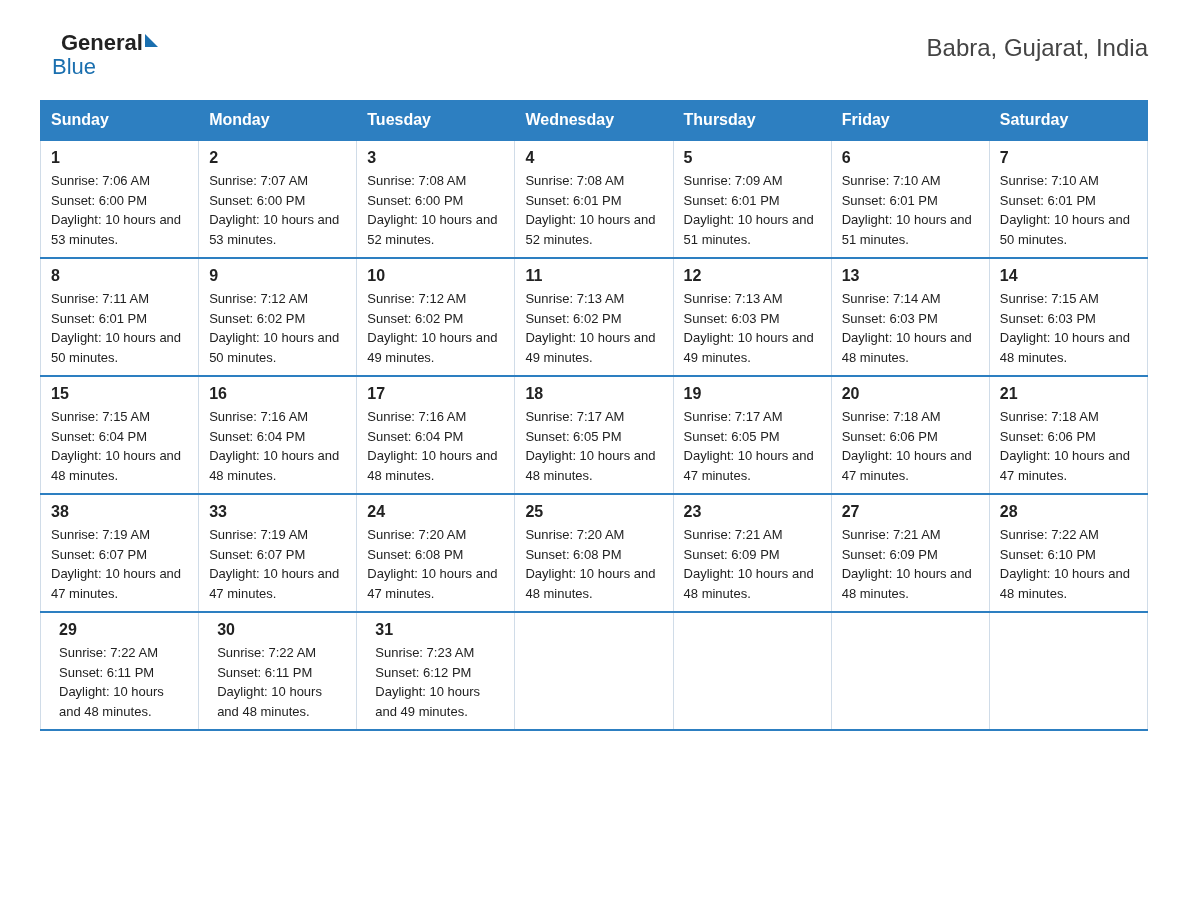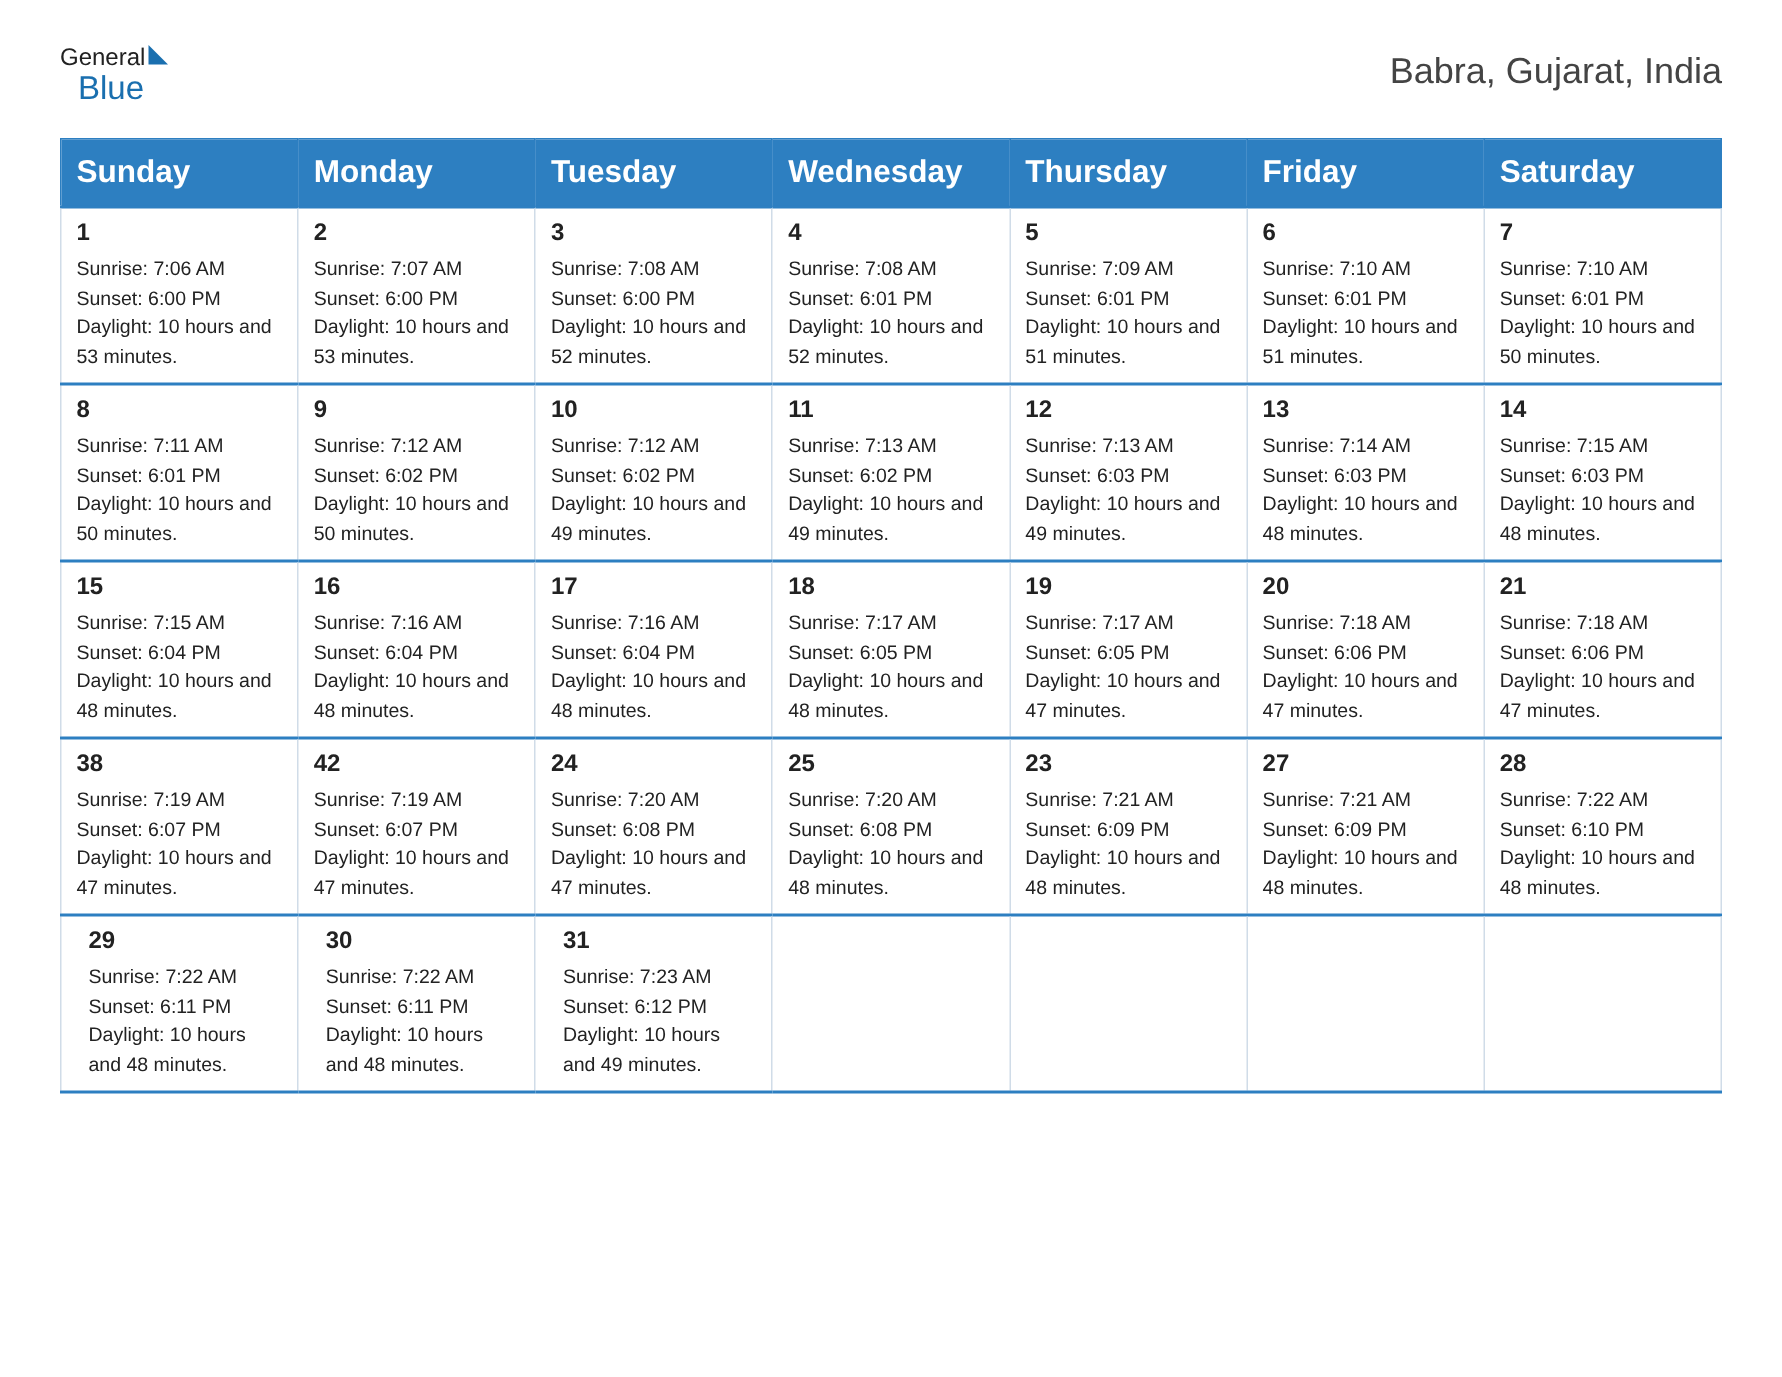--- a/index.html
+++ b/index.html
@@ -27,25 +27,26 @@
       vertical-align: middle;
       position: relative;
       top: -3px;
     }
     .logo-wrapper {
       display: flex;
       flex-direction: column;
       align-items: flex-start;
     }
     .logo-line1 {
-      font-size: 16px;
-      font-weight: normal;
+      font-size: 22px;
+      font-weight: bold;
       color: #222;
       display: flex;
       align-items: center;
+      margin-left: 21px;
     }
     .logo-line2 {
       font-size: 22px;
       font-weight: normal;
       color: #1a6faf;
       margin-top: -2px;
       margin-left: 12px;
     }
     .title-block {
       text-align: right;
@@ -62,21 +63,21 @@
       margin-top: 4px;
     }
     table {
       width: 100%;
       border-collapse: collapse;
       table-layout: fixed;
     }
     thead tr th {
       background-color: #2d7fc1;
       color: #fff;
-      font-size: 21px;
+      font-size: 16px;
       font-weight: bold;
       padding: 10px 10px;
       text-align: left;
       border: 1px solid #2d7fc1;
     }
     tbody tr td {
       vertical-align: top;
       padding: 8px 10px;
       border: 1px solid #b0c4d8;
       font-size: 13px;
@@ -166,21 +167,21 @@
         <td><span class="day-number">15</span><span class="day-info">Sunrise: 7:15 AM<br>Sunset: 6:04 PM<br>Daylight: 10 hours and 48 minutes.</span></td>
         <td><span class="day-number">16</span><span class="day-info">Sunrise: 7:16 AM<br>Sunset: 6:04 PM<br>Daylight: 10 hours and 48 minutes.</span></td>
         <td><span class="day-number">17</span><span class="day-info">Sunrise: 7:16 AM<br>Sunset: 6:04 PM<br>Daylight: 10 hours and 48 minutes.</span></td>
         <td><span class="day-number">18</span><span class="day-info">Sunrise: 7:17 AM<br>Sunset: 6:05 PM<br>Daylight: 10 hours and 48 minutes.</span></td>
         <td><span class="day-number">19</span><span class="day-info">Sunrise: 7:17 AM<br>Sunset: 6:05 PM<br>Daylight: 10 hours and 47 minutes.</span></td>
         <td><span class="day-number">20</span><span class="day-info">Sunrise: 7:18 AM<br>Sunset: 6:06 PM<br>Daylight: 10 hours and 47 minutes.</span></td>
         <td><span class="day-number">21</span><span class="day-info">Sunrise: 7:18 AM<br>Sunset: 6:06 PM<br>Daylight: 10 hours and 47 minutes.</span></td>
       </tr>
       <tr>
         <td><span class="day-number">38</span><span class="day-info">Sunrise: 7:19 AM<br>Sunset: 6:07 PM<br>Daylight: 10 hours and 47 minutes.</span></td>
-        <td><span class="day-number">42</span><span class="day-info">Sunrise: 7:19 AM<br>Sunset: 6:07 PM<br>Daylight: 10 hours and 47 minutes.</span></td>
+        <td><span class="day-number">33</span><span class="day-info">Sunrise: 7:19 AM<br>Sunset: 6:07 PM<br>Daylight: 10 hours and 47 minutes.</span></td>
         <td><span class="day-number">24</span><span class="day-info">Sunrise: 7:20 AM<br>Sunset: 6:08 PM<br>Daylight: 10 hours and 47 minutes.</span></td>
         <td><span class="day-number">25</span><span class="day-info">Sunrise: 7:20 AM<br>Sunset: 6:08 PM<br>Daylight: 10 hours and 48 minutes.</span></td>
         <td><span class="day-number">23</span><span class="day-info">Sunrise: 7:21 AM<br>Sunset: 6:09 PM<br>Daylight: 10 hours and 48 minutes.</span></td>
         <td><span class="day-number">27</span><span class="day-info">Sunrise: 7:21 AM<br>Sunset: 6:09 PM<br>Daylight: 10 hours and 48 minutes.</span></td>
         <td><span class="day-number">28</span><span class="day-info">Sunrise: 7:22 AM<br>Sunset: 6:10 PM<br>Daylight: 10 hours and 48 minutes.</span></td>
       </tr>
       <tr>
         <td><span class="day-number">29</span><span class="day-info">Sunrise: 7:22 AM<br>Sunset: 6:11 PM<br>Daylight: 10 hours and 48 minutes.</span></td>
         <td><span class="day-number">30</span><span class="day-info">Sunrise: 7:22 AM<br>Sunset: 6:11 PM<br>Daylight: 10 hours and 48 minutes.</span></td>
         <td><span class="day-number">31</span><span class="day-info">Sunrise: 7:23 AM<br>Sunset: 6:12 PM<br>Daylight: 10 hours and 49 minutes.</span></td>

